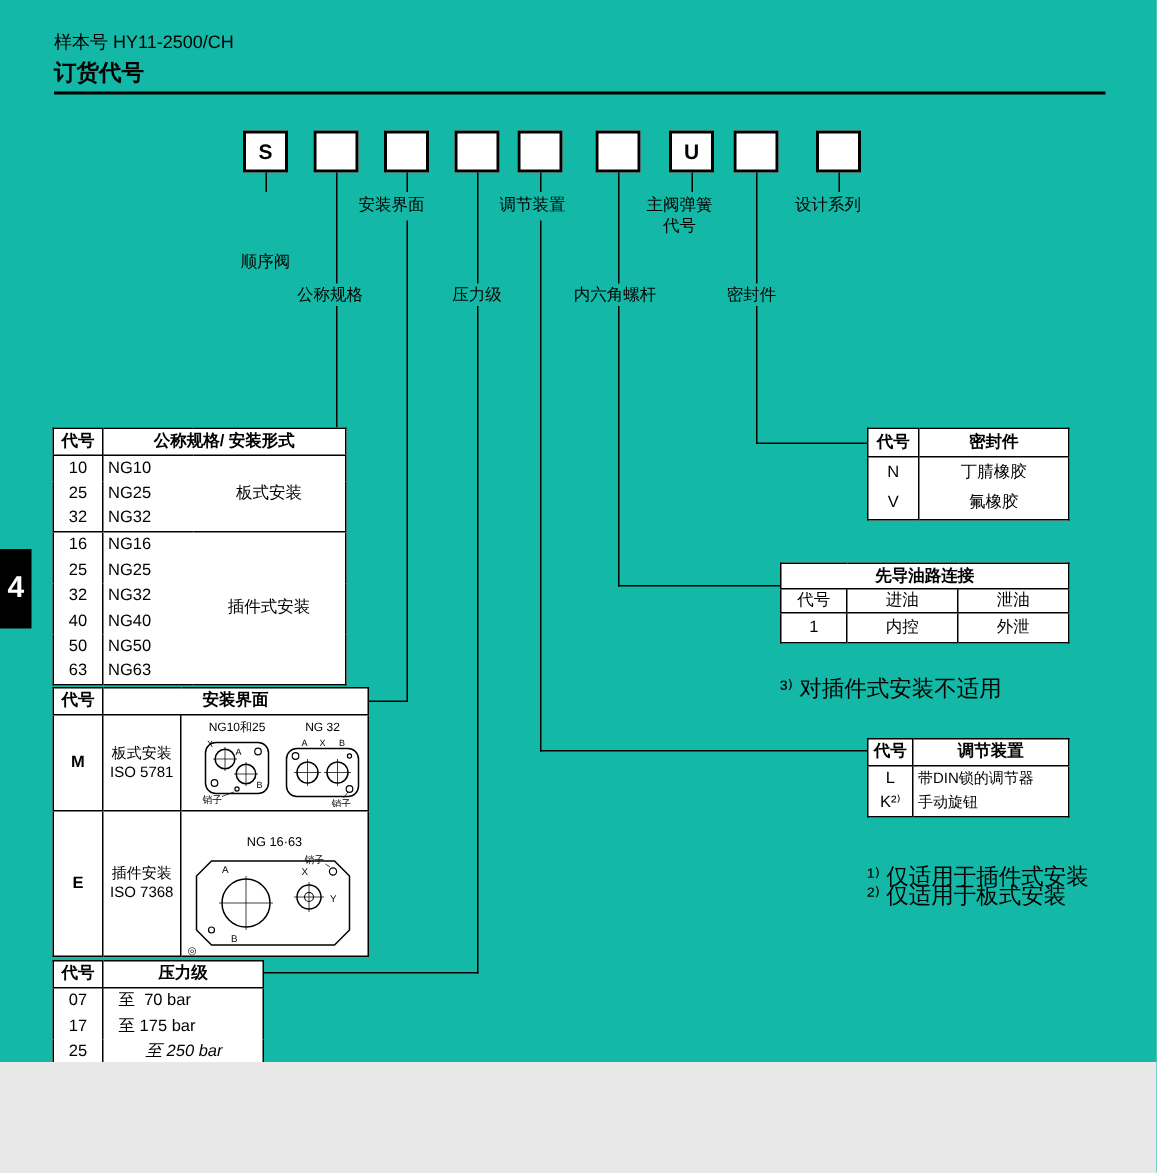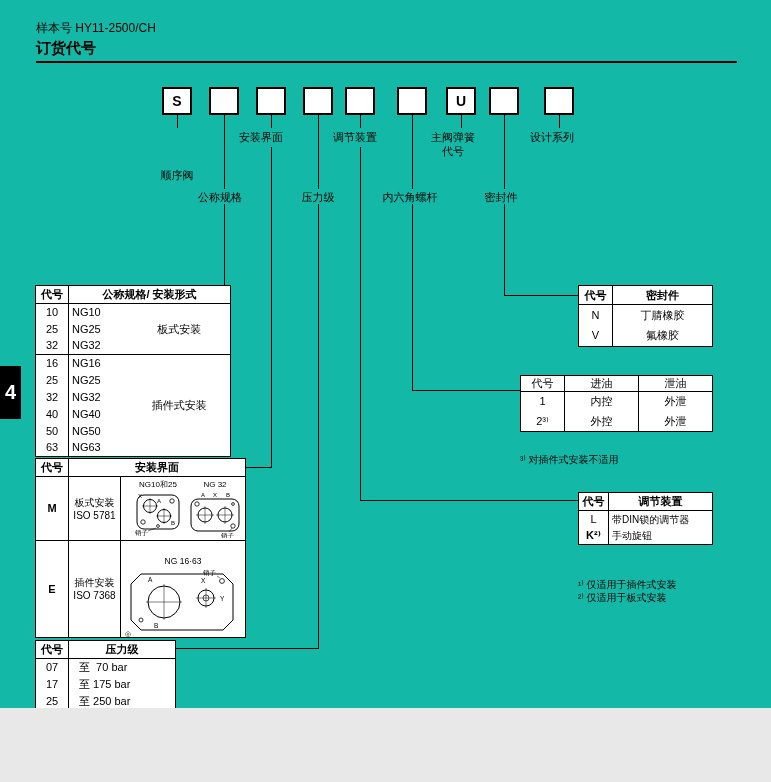--- a/index.html
+++ b/index.html
@@ -20,21 +20,21 @@
   .tbl { position:absolute; border-collapse:collapse; table-layout:fixed;
          font-size:11px; background:#fff; }
   .tbl td { padding:0 3px; line-height:13px; vertical-align:middle; }
   .c  { text-align:center; }
   .br { border-right:1px solid #000; }
   .bb { border-bottom:1px solid #000; }
   .bt { border-top:1px solid #000; }
   .hd { font-weight:bold; }
   .ws { white-space:pre; }
   .ml { white-space:pre-line; }
-  .fn { position:absolute; font-size:10px; line-height:12px; }
+  .fn { position:absolute; font-size:15px; line-height:12px; }
 
   .dtitle { font-size:8px; text-align:center; line-height:9px; margin-bottom:1px; }
   svg { display:block; }
   svg text { font-family:"Liberation Sans","DejaVu Sans",sans-serif; fill:#000; stroke:none; }
 
   .tab4 { position:absolute; left:0; top:366px; width:21px; height:53px; background:#000;
           color:#fff; display:flex; align-items:center; justify-content:center;
           font-size:20px; font-weight:bold; }
   .botbar { position:absolute; left:36px; top:748px; width:701px; height:7px; background:#000; }
 </style>
@@ -248,21 +248,21 @@
     <tr>
       <td class="c br" style="height:17px;">07</td>
       <td class="ws" style="padding-left:10px;">至  70 bar</td>
     </tr>
     <tr>
       <td class="c br" style="height:17px;">17</td>
       <td class="ws" style="padding-left:10px;">至 175 bar</td>
     </tr>
     <tr>
       <td class="c br" style="height:17px;">25</td>
-      <td class="ws" style="padding-left:10px;">至 250 bar</td>
+      <td class="ws" style="padding-left:28px;font-style:italic;">至 250 bar</td>
     </tr>
     <tr>
       <td class="c br" style="height:17px;">35</td>
       <td class="ws" style="padding-left:10px;">至 350 bar</td>
     </tr>
   </tbody>
     </table>
 
   <table class="tbl" style="left:578px; top:285px; width:134px; border:1.5px solid #000;">
     <colgroup>
@@ -285,55 +285,53 @@
   </tbody>
     </table>
 
   <table class="tbl" style="left:520px; top:375px; width:192px; border:1.5px solid #000;">
     <colgroup>
         <col style="width:44px">
         <col style="width:74px">
         <col style="width:74px">
       </colgroup>
     <tbody>
+        <tr>
+      <td class="c bb hd" colspan="3" style="height:17px;">先导油路连接</td>
+    </tr>
     <tr>
       <td class="c br bb" style="height:16px;">代号</td>
       <td class="c br bb">进油</td>
       <td class="c bb">泄油</td>
     </tr>
     <tr>
       <td class="c br" style="height:20px;">1</td>
       <td class="c br">内控</td>
       <td class="c">外泄</td>
     </tr>
-    <tr>
-      <td class="c br" style="height:20px;">2³⁾</td>
-      <td class="c br">外控</td>
-      <td class="c">外泄</td>
-    </tr>
   </tbody>
     </table>
   <div class="fn" style="left:520px; top:454px;">³⁾ 对插件式安装不适用</div>
 
   <table class="tbl" style="left:578px; top:492px; width:134px; border:1.5px solid #000;">
     <colgroup>
         <col style="width:30px">
         <col style="width:104px">
       </colgroup>
     <tbody>
         <tr>
       <td class="c br bb hd" style="height:18px;">代号</td>
       <td class="c bb hd">调节装置</td>
     </tr>
     <tr>
       <td class="c br" style="height:17px;">L</td>
       <td class="ml" style="font-size:10px;">带DIN锁的调节器</td>
     </tr>
     <tr>
-      <td class="c br" style="height:17px;font-weight:bold;">K²⁾</td>
+      <td class="c br" style="height:17px;">K²⁾</td>
       <td class="ml" style="font-size:10px;">手动旋钮</td>
     </tr>
   </tbody>
     </table>
   <div class="fn" style="left:578px; top:579px;">¹⁾ 仅适用于插件式安装</div>
   <div class="fn" style="left:578px; top:592px;">²⁾ 仅适用于板式安装</div>
 
   <div class="tab4">4</div>
   <div class="botbar"></div>
 

